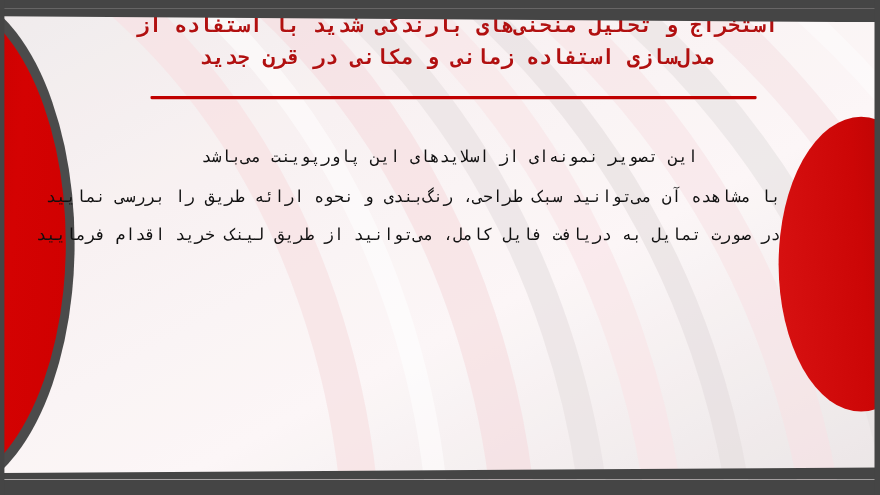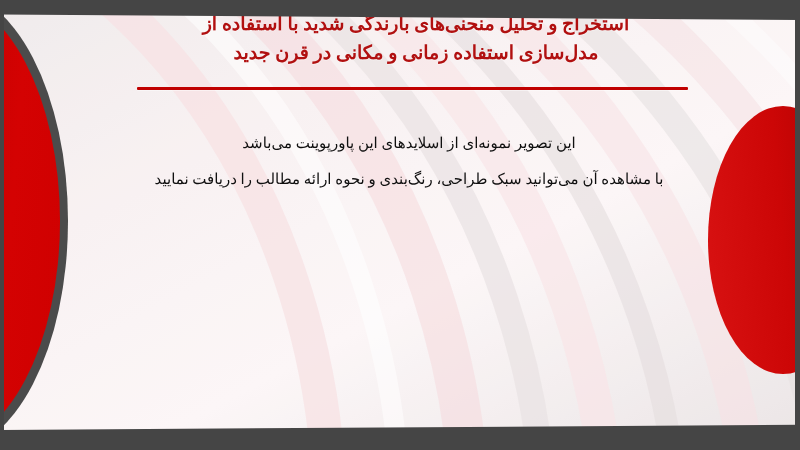--- a/index.html
+++ b/index.html
@@ -6,21 +6,21 @@
     margin: 0;
     padding: 0;
     background: #3f3f3f;
   }
   #slide {
     position: relative;
     width: 800px;
     height: 450px;
     overflow: hidden;
     background: #454545;
-    font-family: Liberation Serif, serif;
+    font-family: Liberation Mono, monospace;
   }
 
   
   .canvas {
     position: absolute;
     left: 0px;
     top: 8px;
     width: 800px;
     height: 428px;
     overflow: hidden;
@@ -195,21 +195,22 @@
 
       <div class="title-block">
         <div class="title-line">استخراج و تحلیل منحنی‌های بارندگی شدید با استفاده از</div>
         <div class="title-line">مدل‌سازی استفاده زمانی و مکانی در قرن جدید</div>
       </div>
 
       <div class="title-rule"></div>
 
       <div class="body-block">
         <div class="body-line">این تصویر نمونه‌ای از اسلایدهای این پاورپوینت می‌باشد</div>
-        <div class="body-line">با مشاهده آن می‌توانید سبک طراحی، رنگ‌بندی و نحوه ارائه مطالب را دریافت نمایید</div>
+        <div class="body-line">با مشاهده آن می‌توانید سبک طراحی، رنگ‌بندی و نحوه ارائه طریق را بررسی نمایید</div>
+        <div class="body-line">در صورت تمایل به دریافت فایل کامل، می‌توانید از طریق لینک خرید اقدام فرمایید</div>
       </div>
 
     </div>
 
     <div class="frame-top"></div>
     <div class="frame-bottom"></div>
   </div>
 
   <div class="frame-left"></div>
   <div class="frame-right"></div>

